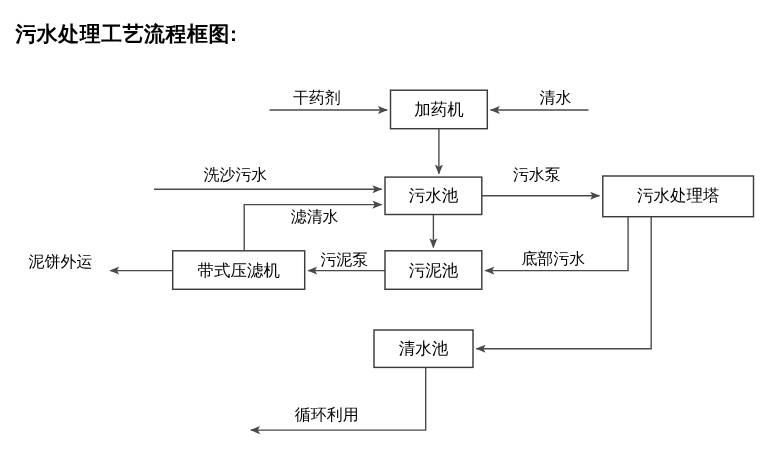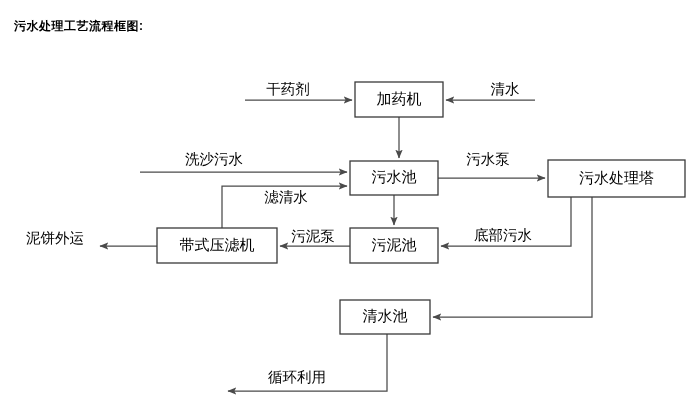--- a/index.html
+++ b/index.html
@@ -11,21 +11,21 @@
     width: 700px;
     height: 420px;
     position: relative;
     font-family: "Liberation Sans", "DejaVu Sans", sans-serif;
     overflow: hidden;
   }
   #page-title {
     position: absolute;
     left: 14px;
     top: 18px;
-    font-size: 12px;
+    font-size: 19px;
     font-weight: bold;
     color: #000000;
     letter-spacing: 0.5px;
     white-space: nowrap;
   }
   #flow-canvas {
     position: absolute;
     left: 0;
     top: 0;
     width: 700px;

